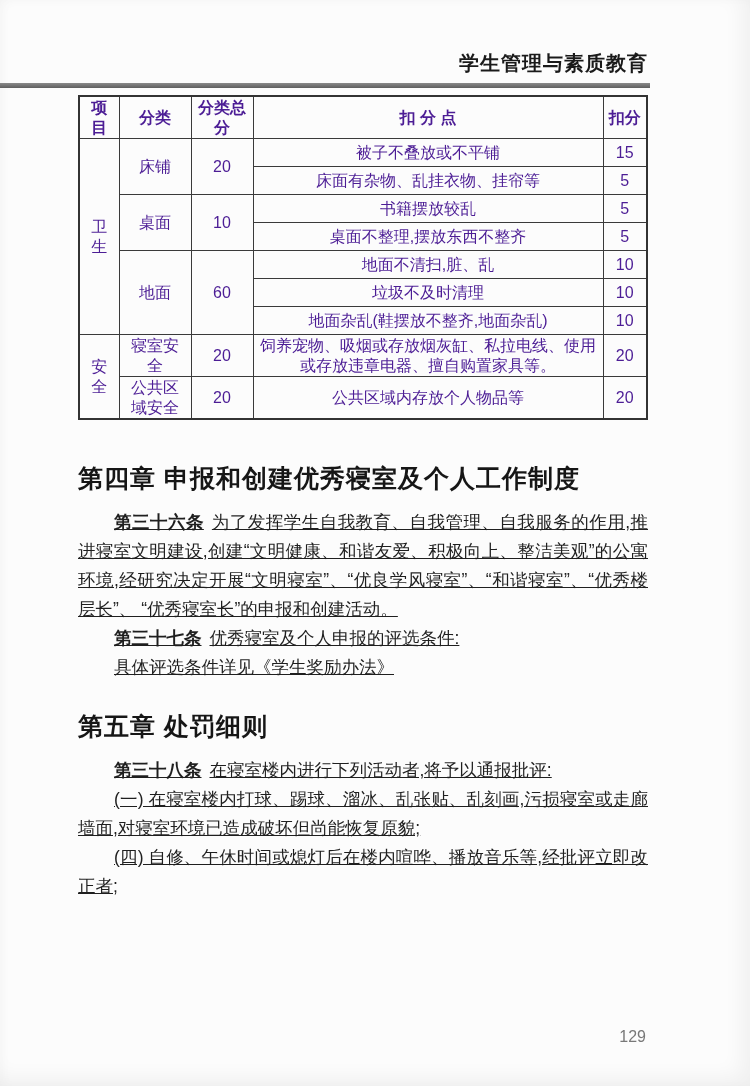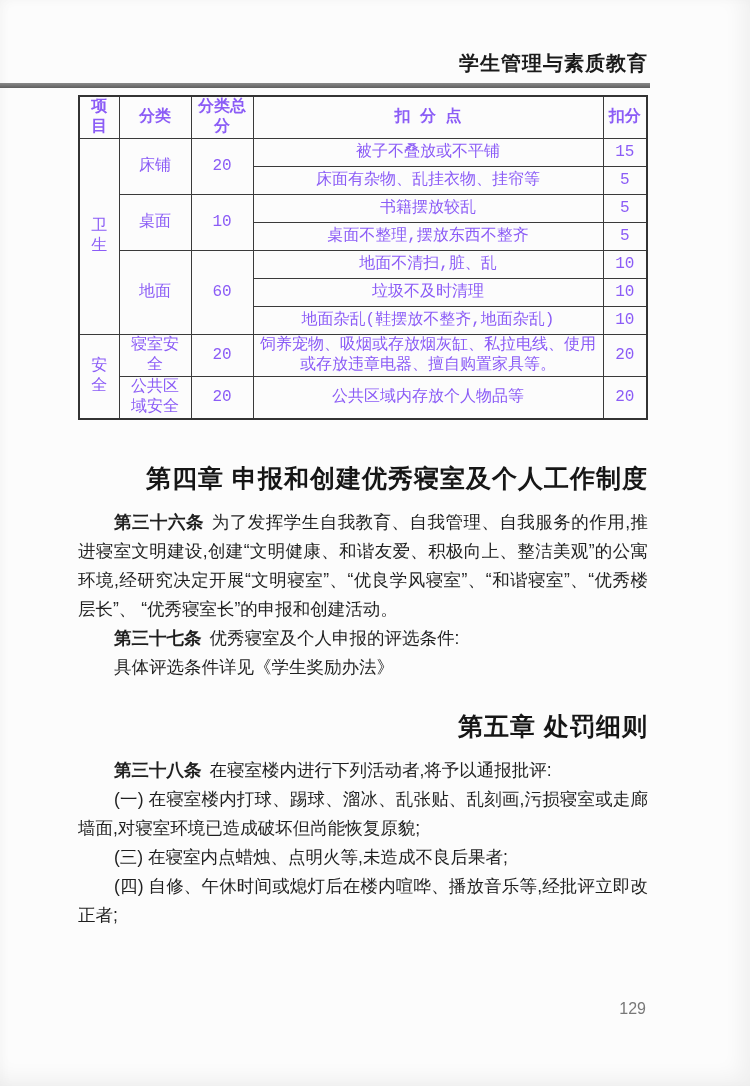--- a/index.html
+++ b/index.html
@@ -32,33 +32,33 @@
     margin-top:7px;
   }
 
   
   .body-text {
     margin:0;
     font-size:17.5px;
     line-height:29px;
     text-align:justify;
     text-indent:36px;
+    text-decoration:underline;
   }
   .art-label { font-weight:bold; margin-right:8px; }
 
   .article-35 { margin-top:23px; font-size:17px; line-height:22px; text-indent:37px; }
 
   
   table.inspection {
     border-collapse:collapse;
     width:100%;
     margin-top:7px;
     font-size:16px;
-    color:#8b5cf6;
-    font-family:Liberation Mono, monospace;
+    color:#4c1d95;
   }
   table.inspection th, table.inspection td {
     border:1px solid #3a3a3a;
     padding:1px 5px;
     line-height:1.22;
   }
   table.inspection { border:2px solid #333; }
   table.inspection th {
     font-weight:bold;
     text-align:center;
@@ -67,33 +67,33 @@
   td.cc { text-align:center; vertical-align:middle; }
   td.pp { text-align:center; vertical-align:middle; height:25px;margin-left:30px; }
   col.c-item  { width:40px; }
   col.c-cat   { width:72px; }
   col.c-total { width:62px; }
   col.c-score { width:44px; }
 
   
   .chapter-heading {
     margin:42px 0 13px;
-    text-align:right;
+    text-align:left;
     font-size:25px;
     font-weight:bold;
     color:#161616;
     letter-spacing:1px;
   }
   .chapter-heading.c5 { margin-top:28px; }
 
   
   .page-number {
     position:absolute;
     right:104px;
-    bottom:68px;
+    bottom:40px;
     font-size:16px;
     color:#787878;
   }
 </style>
 </head>
 <body>
 
 <div class="page">
 
   <div class="header-title">学生管理与素质教育</div>
@@ -175,18 +175,17 @@
 
   <p class="body-text"><span class="art-label">第三十七条</span><span>优秀寝室及个人申报的评选条件:</span></p>
 
   <p class="body-text">具体评选条件详见《学生奖励办法》</p>
 
   <h1 class="chapter-heading c5">第五章 处罚细则</h1>
 
   <p class="body-text"><span class="art-label">第三十八条</span><span>在寝室楼内进行下列活动者,将予以通报批评:</span></p>
 
   <p class="body-text">(一) 在寝室楼内打球、踢球、溜冰、乱张贴、乱刻画,污损寝室或走廊墙面,对寝室环境已造成破坏但尚能恢复原貌;</p>
-  <p class="body-text">(三) 在寝室内点蜡烛、点明火等,未造成不良后果者;</p>
   <p class="body-text">(四) 自修、午休时间或熄灯后在楼内喧哗、播放音乐等,经批评立即改正者;</p>
 
 </div>
 
 <div class="page-number">129</div>
 
 </body></html>

